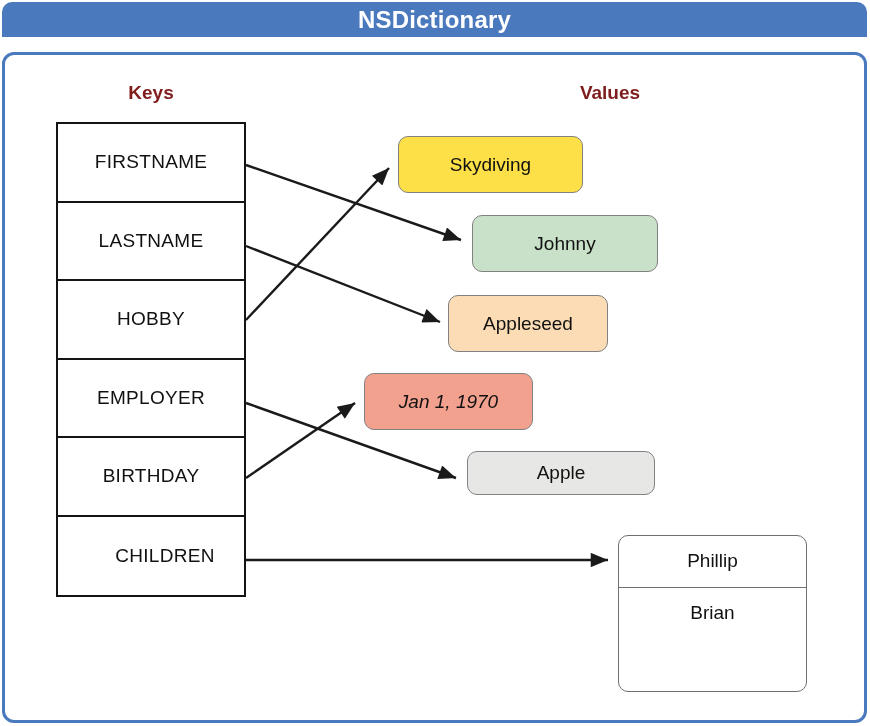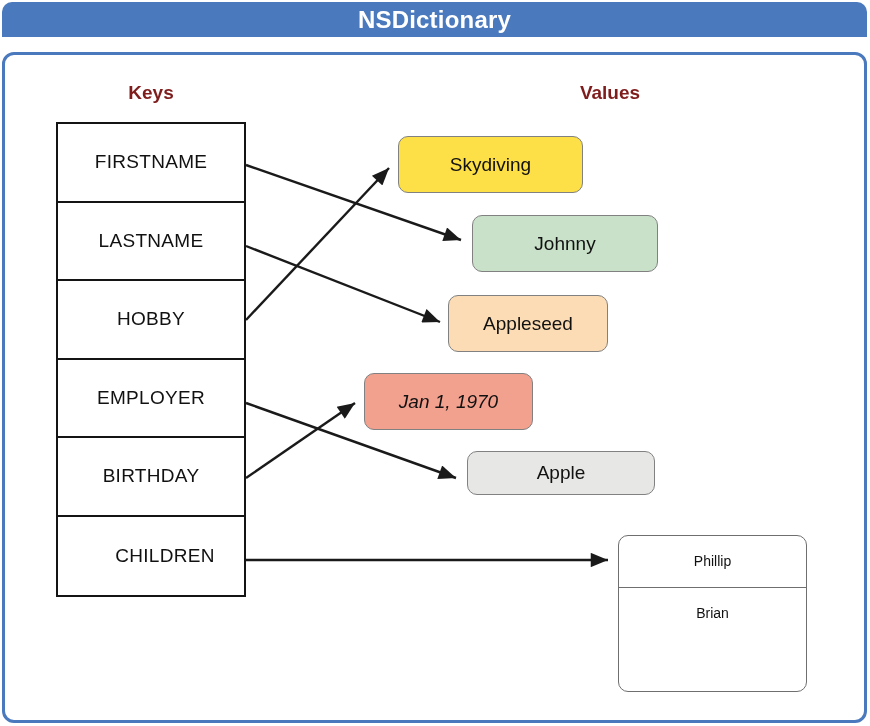--- a/index.html
+++ b/index.html
@@ -84,21 +84,21 @@
     box-sizing: border-box;
     border: 1.5px solid #6f6f6f;
     border-radius: 10px;
     background: #ffffff;
     display: grid;
     grid-template-rows: repeat(3, 1fr);
     overflow: hidden;
   }
   .child-row {
     display: flex; align-items: center; justify-content: center;
-    font-size: 14px;
+    font-size: 19px;
     border-bottom: 1.5px solid #6f6f6f;
   }
   .child-row:last-child { border-bottom: none; }
   
   .arrows-layer {
     position: absolute; left: 0; top: 0;
     width: 870px; height: 726px;
     pointer-events: none;
   }
   .arrow-line {

